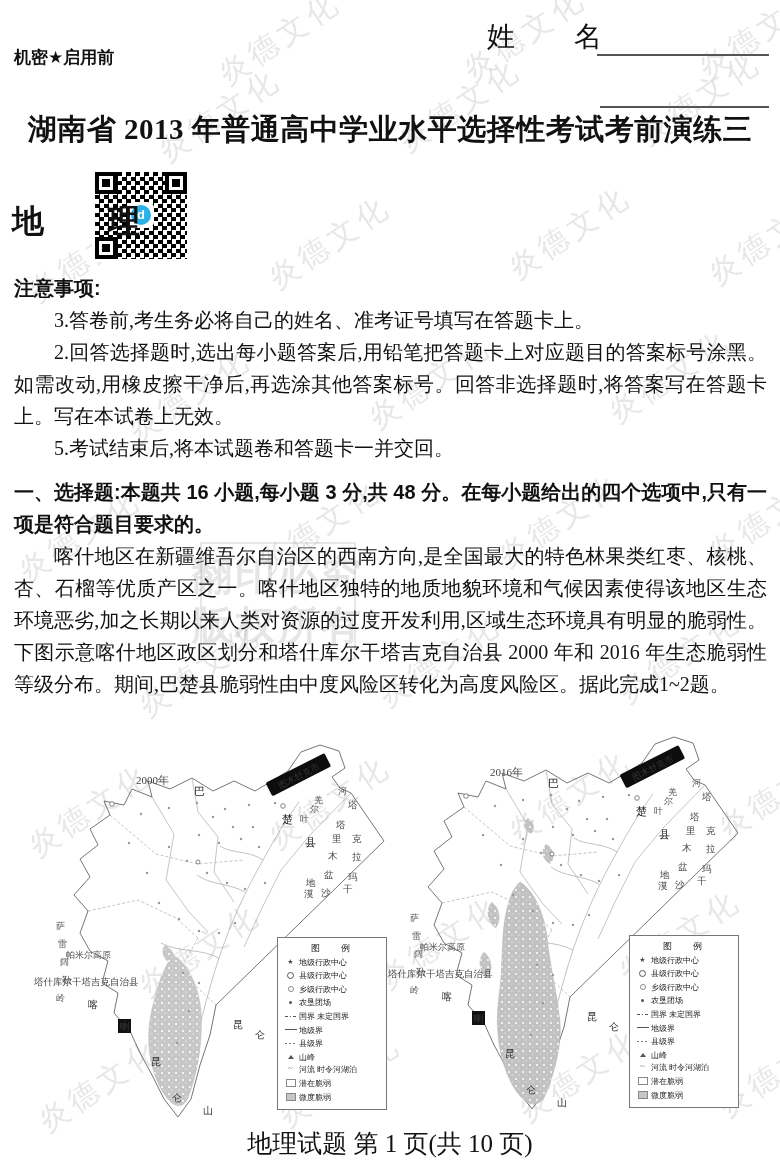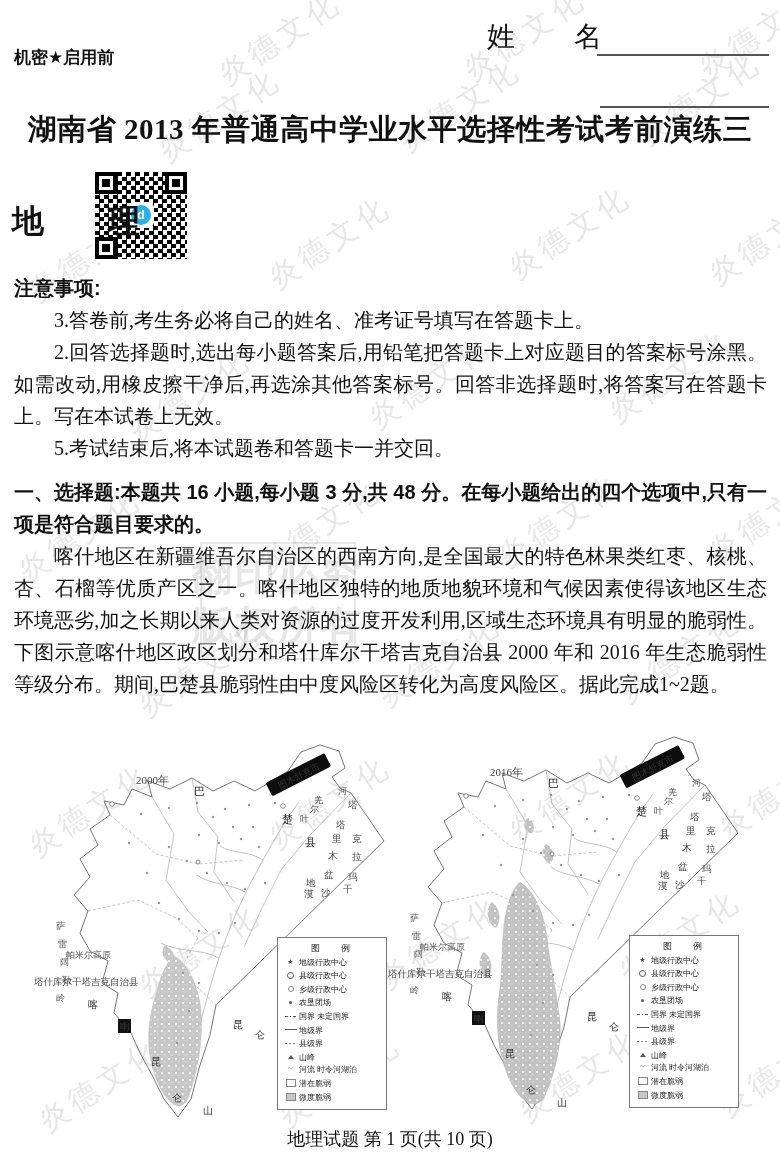--- a/index.html
+++ b/index.html
@@ -73,21 +73,21 @@
   .s-c2{width:4px;height:4px;border:1px solid #888;border-radius:50%;}
   .s-dot{width:3px;height:3px;background:#555;border-radius:50%;}
   .s-nat{width:12px;height:1px;background:repeating-linear-gradient(90deg,#555 0 3px,transparent 3px 5px,#555 5px 6px,transparent 6px 8px);}
   .s-line{width:12px;height:1px;background:#555;}
   .s-dash{width:12px;height:1px;background:repeating-linear-gradient(90deg,#777 0 2px,transparent 2px 4px);}
   .s-peak{width:0;height:0;border-left:3px solid transparent;border-right:3px solid transparent;border-bottom:4px solid #555;}
   .s-riv{font-size:9px;color:#777;line-height:1;}
   .s-box1{width:8px;height:6px;border:1px solid #888;background:#fff;}
   .s-box2{width:8px;height:6px;border:1px solid #888;background:#c7c7c7;}
   
-  .footer{position:absolute;top:1127px;left:0;right:0;text-align:center;font-size:18px;z-index:2;}
+  .footer{position:absolute;top:1127px;left:0;right:0;text-align:center;font-size:25px;z-index:2;}
 </style>
 </head>
 <body>
 
 <div class="page">
 
   <div class="wm-layer">
     <span class="wm" style="left:210px;top:18px">炎德文化</span>
     <span class="wm" style="left:455px;top:14px">炎德文化</span>
     <span class="wm" style="left:690px;top:12px">炎德文化</span>

